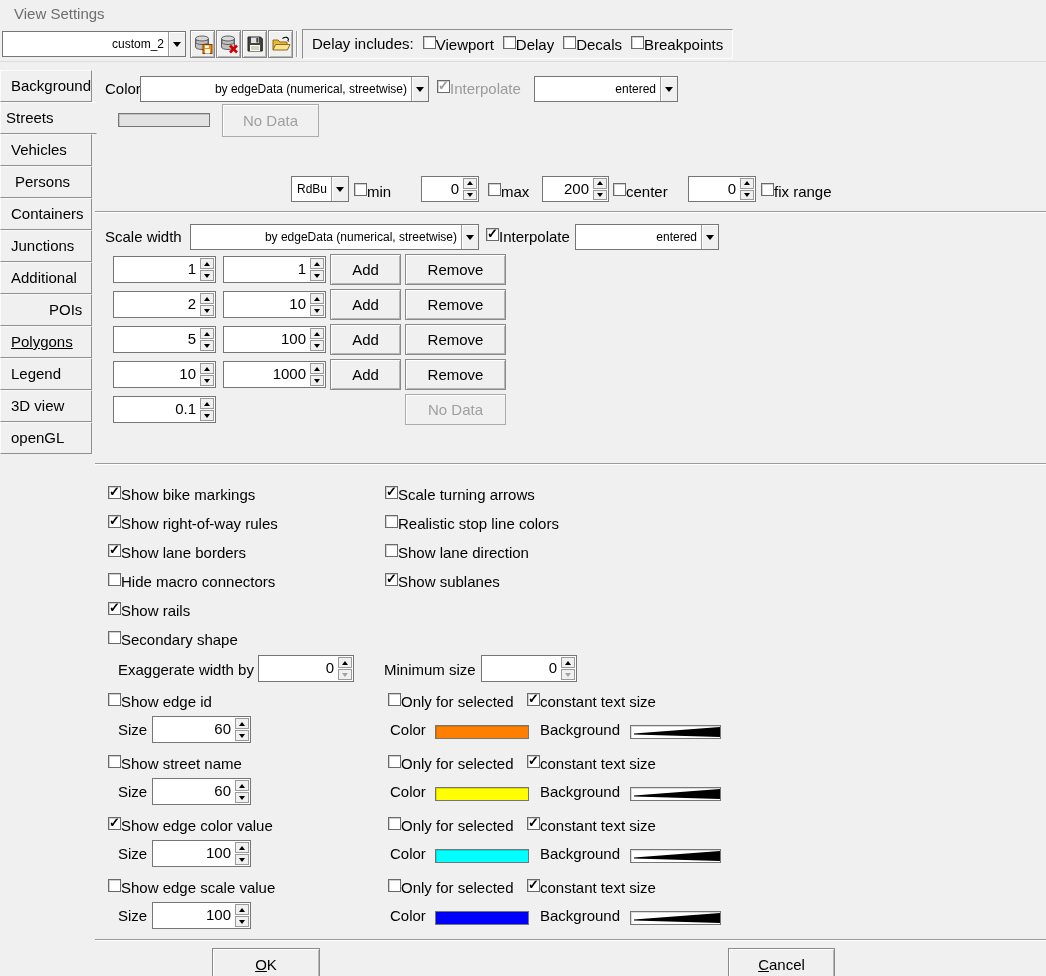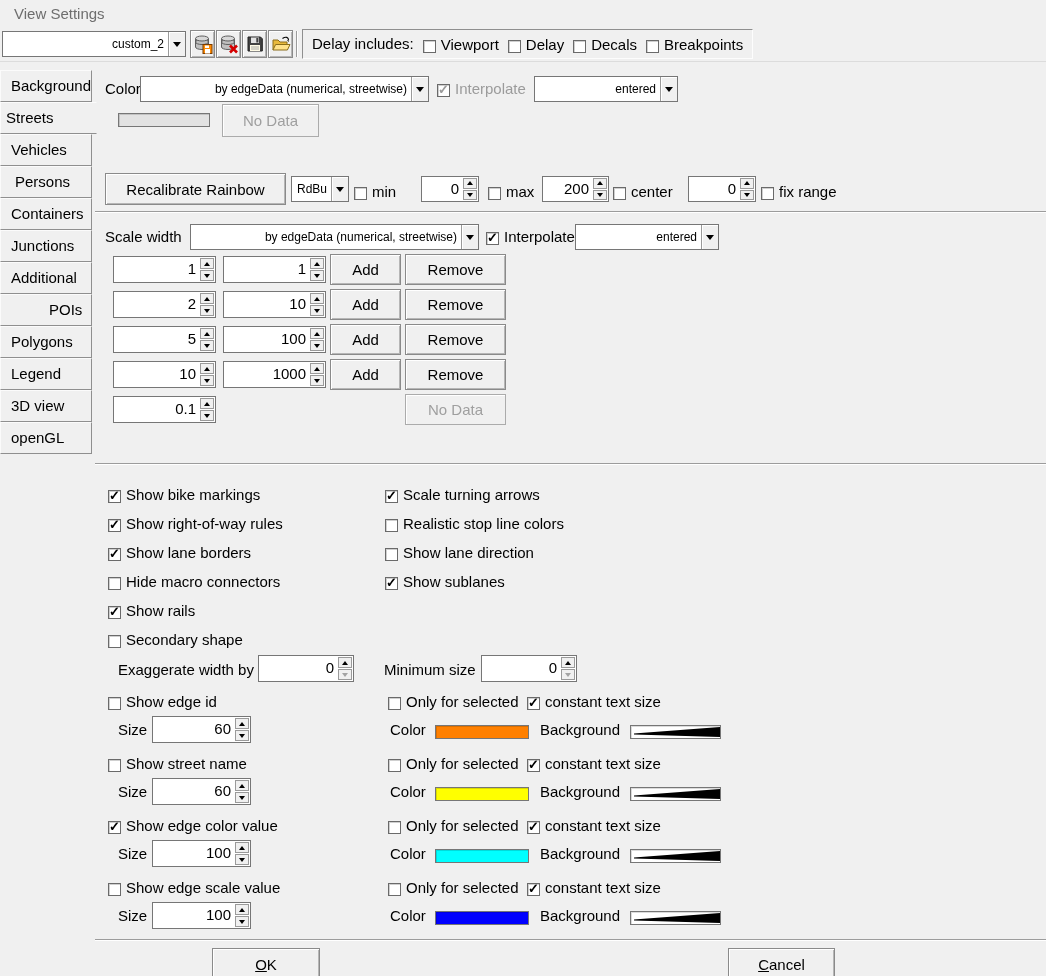--- a/index.html
+++ b/index.html
@@ -23,21 +23,21 @@
   
   .spin{display:flex;background:#fff;border:1px solid #767676;}
   .spin .val{flex:1;text-align:right;padding:2px 3px 0 2px;font-size:15px;line-height:20px;white-space:nowrap;overflow:hidden;}
   .arrows{width:16px;display:flex;flex-direction:column;padding:1px;gap:1px;flex:none;}
   .arr{flex:1;background:#f0f0f0;border:1px solid #9a9a9a;display:flex;align-items:center;justify-content:center;min-height:0;}
   .arr i{width:0;height:0;border:3.5px solid transparent;}
   .arr.up i{border-bottom:4.5px solid #000;margin-top:-3px;}
   .arr.dn i{border-top:4.5px solid #000;margin-bottom:-3px;}
   .arr.dn.dis i{border-top-color:#a3a3a3;}
   
-  .pair{display:flex;align-items:flex-end;gap:5px;white-space:nowrap;}
+  .pair{display:flex;align-items:flex-start;white-space:nowrap;}
   .cb{width:13px;height:13px;background:#fff;border:1px solid #6a6a6a;box-shadow:inset 1px 1px 0 #cfcfcf;position:relative;flex:none;}
   .cb.checked::after{content:"\2713";position:absolute;left:0;top:-3px;font-size:13px;font-weight:bold;color:#000;}
   .cl{font-size:15px;line-height:17px;}
   .pair.disabled .cl{color:#9b9b9b;}
   .pair.disabled .cb.checked::after{color:#9b9b9b;}
   
   .hsep{height:0;border-top:1px solid #9c9c9c;border-bottom:1px solid #ffffff;}
   .vsep{width:0;border-left:1px solid #9c9c9c;border-right:1px solid #ffffff;}
   
   .well{border:1px solid #767676;box-shadow:inset 1px 1px 0 rgba(0,0,0,.14);}
@@ -151,21 +151,21 @@
     </div>
   <div class="tab" style="top:230px;">
       <span class="lbl">Junctions</span>
     </div>
   <div class="tab" style="top:262px;">
       <span class="lbl">Additional</span>
     </div>
   <div class="tab" style="top:294px;padding-left:48px;">
       <span class="lbl">POIs</span>
     </div>
-  <div class="tab" style="top:326px;">
+  <div class="tab" style="top:326px;text-decoration:underline;">
       <span class="lbl">Polygons</span>
     </div>
   <div class="tab" style="top:358px;">
       <span class="lbl">Legend</span>
     </div>
   <div class="tab" style="top:390px;">
       <span class="lbl">3D view</span>
     </div>
   <div class="tab" style="top:422px;">
       <span class="lbl">openGL</span>
@@ -185,21 +185,20 @@
   <div class="combo abs" style="left:534px;top:76px;width:144px;height:26px;">
     <span class="ctext">entered</span>
     <span class="cbtn">
         <i></i>
       </span>
   </div>
 
   <div class="well gray abs" style="left:118px;top:113px;width:92px;height:14px;"></div>
   <button class="btn disabled abs" style="left:222px;top:104px;width:97px;height:33px;">No Data</button>
 
-  <button class="btn abs" style="left:105px;top:173px;width:181px;height:32px;">Recalibrate Rainbow</button>
   <div class="combo abs" style="left:291px;top:176px;width:58px;height:26px;">
     <span class="ctext">RdBu</span>
     <span class="cbtn">
         <i></i>
       </span>
   </div>
   <span class="pair abs" style="left:354px;top:183px;">
     <span class="cb"></span>
     <span class="cl">min</span>
   </span>

